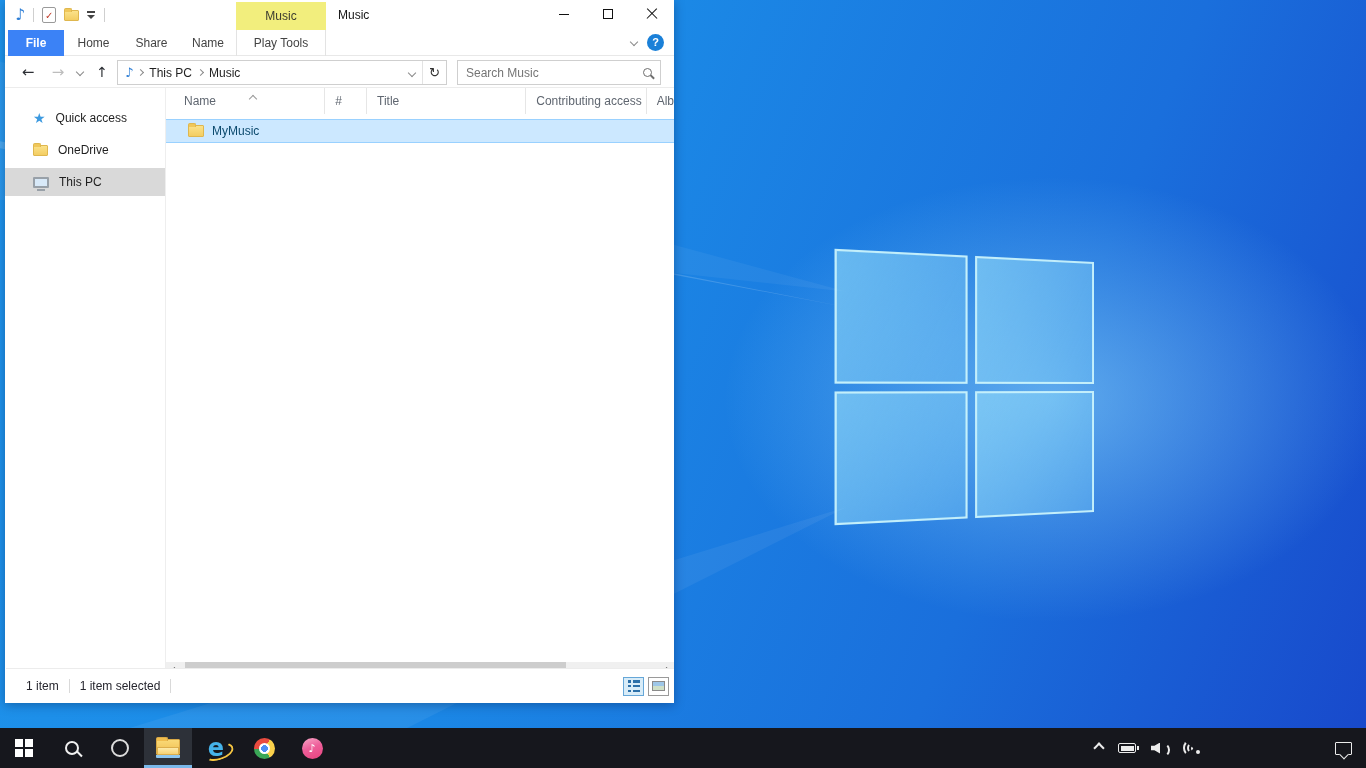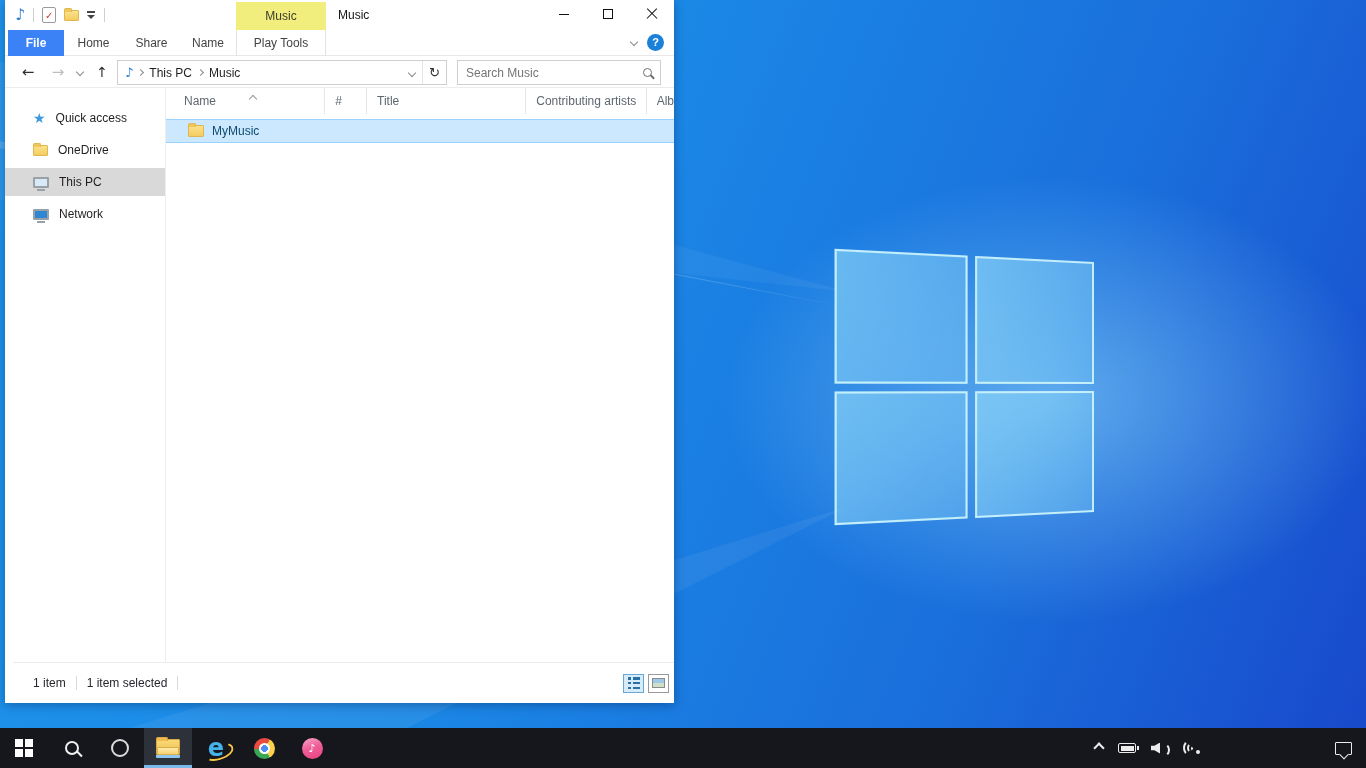--- a/index.html
+++ b/index.html
@@ -111,21 +111,21 @@
     border-top:1px solid #99d1ff; border-bottom:1px solid #99d1ff;
     display:flex; align-items:center; gap:8px; padding-left:22px; color:#0c4a6e; }
   .file-row .folder { width:16px; height:12px; }
 
   .hscroll { position:absolute; left:0; right:0; bottom:0; height:16px; background:#f0f0f0; display:flex; align-items:center; }
   .sc-arrow { width:16px; height:16px; display:flex; align-items:center; justify-content:center; }
   .sc-arrow .chev { border-color:#555; width:5px; height:5px; }
   .sc-track { flex:1; height:16px; position:relative; }
   .sc-thumb { position:absolute; left:3px; top:0; width:381px; height:16px; background:#cdcdcd; }
 
-  .statusbar { position:absolute; left:8px; right:0; bottom:0; height:41px; background:#fff; border-top:1px solid #ececec;
+  .statusbar { position:absolute; left:1px; right:0; bottom:0; height:35px; background:#fff; border-top:1px solid #ececec;
     display:flex; align-items:center; color:#26262e; }
   .st-count { margin-left:20px; } .st-sep { width:1px; height:14px; background:#d9d9d9; margin:0 10px; }
   .view-btns { margin-left:auto; margin-right:5px; display:flex; gap:4px; }
   .vbtn { width:21px; height:19px; display:flex; align-items:center; justify-content:center; border:1px solid transparent; }
   .vbtn.sel { background:#d8ecf8; border-color:#66a7d8; }
   .vbtn.thumbs { border-color:#9a9a9a; }
   .details-glyph { width:12px; height:12px; display:flex; flex-direction:column; justify-content:space-between; }
   .details-glyph i { height:2.5px; display:block;
     background: linear-gradient(to right, #2b6fa8 0 3px, transparent 3px 5px, #2b6fa8 5px 12px); }
   .thumb-glyph { width:13px; height:10px; border:1px solid #8a8a8a;
@@ -274,33 +274,29 @@
       <span>Quick access</span>
     </div>
     <div class="side-item">
       <span class="folder sm"></span>
       <span>OneDrive</span>
     </div>
     <div class="side-item selected">
       <span class="monitor"></span>
       <span>This PC</span>
     </div>
-    <div class="side-item">
-      <span class="monitor net"></span>
-      <span>Network</span>
-    </div>
   </div>
 
   <div class="content">
     <div class="headers">
       <span class="sort-caret"><span class="chev u"></span></span>
       <div class="hcol c1">Name</div>
       <div class="hcol c2">#</div>
       <div class="hcol c3">Title</div>
-      <div class="hcol c4">Contributing artists</div>
+      <div class="hcol c4">Contributing access</div>
       <div class="hcol c5">Alb</div>
     </div>
 
     <div class="file-row">
       <span class="folder"></span>
       <span>MyMusic</span>
     </div>
 
     <div class="hscroll">
       <span class="sc-arrow">

